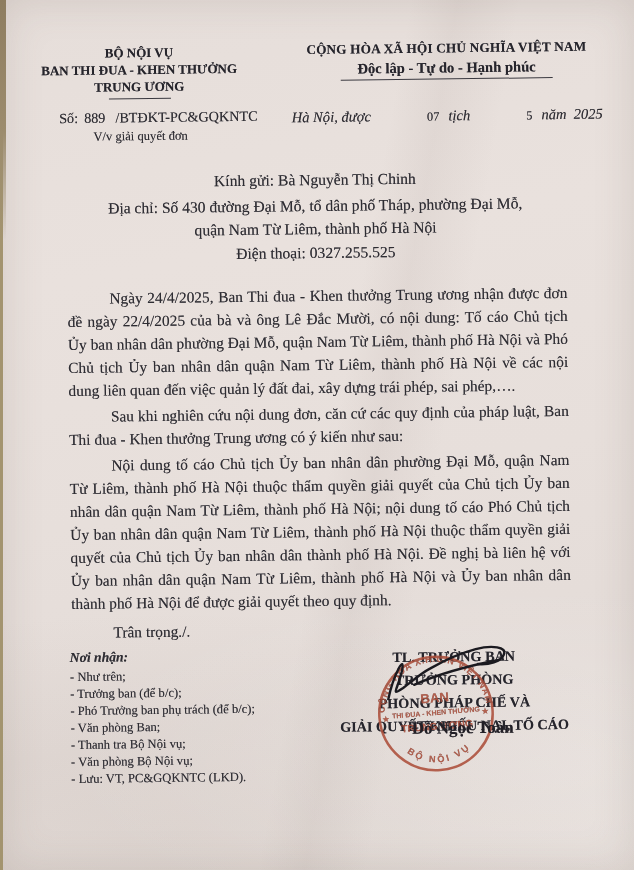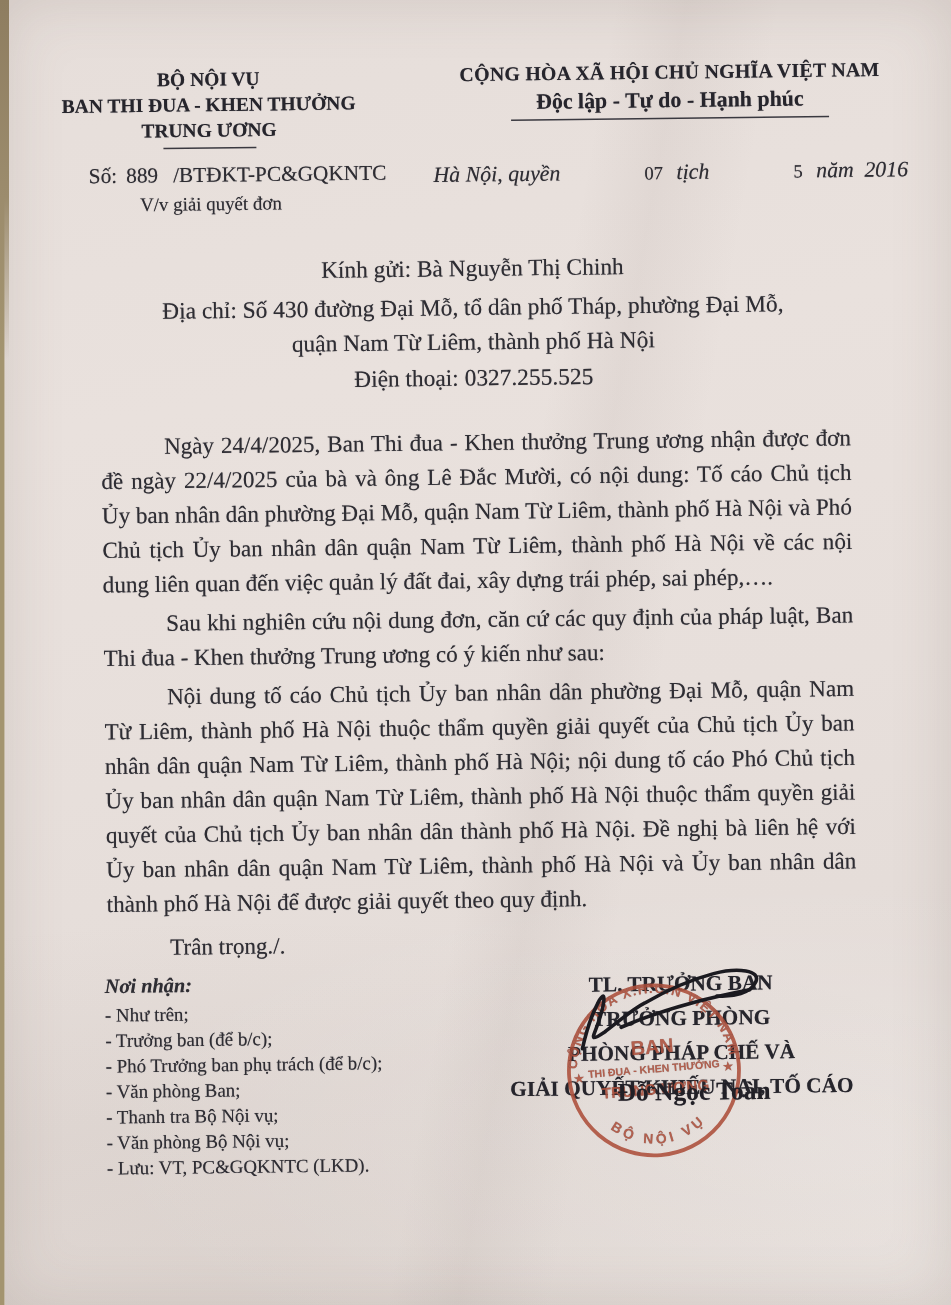--- a/index.html
+++ b/index.html
@@ -91,21 +91,21 @@
   </div>
 
   <div class="numrow">
     <div class="num-col">
       <div class="num-line">
         <span>Số:</span><span class="n">889</span><span>/BTĐKT-PC&amp;GQKNTC</span>
       </div>
       <div class="subject">V/v giải quyết đơn</div>
     </div>
     <div class="date-col">
-      <span class="w">Hà Nội, quyền</span><span class="ins">07</span><span class="w">tịch</span><span class="ins">5</span><span class="w">năm</span><span>2016</span>
+      <span class="w">Hà Nội, được</span><span class="ins">07</span><span class="w">tịch</span><span class="ins">5</span><span class="w">năm</span><span>2025</span>
     </div>
   </div>
 
   <div class="recipient">
     <div class="sal">Kính gửi: Bà Nguyễn Thị Chinh</div>
     <div>Địa chỉ: Số 430 đường Đại Mỗ, tổ dân phố Tháp, phường Đại Mỗ,</div>
     <div>quận Nam Từ Liêm, thành phố Hà Nội</div>
     <div>Điện thoại: 0327.255.525</div>
   </div>
 

